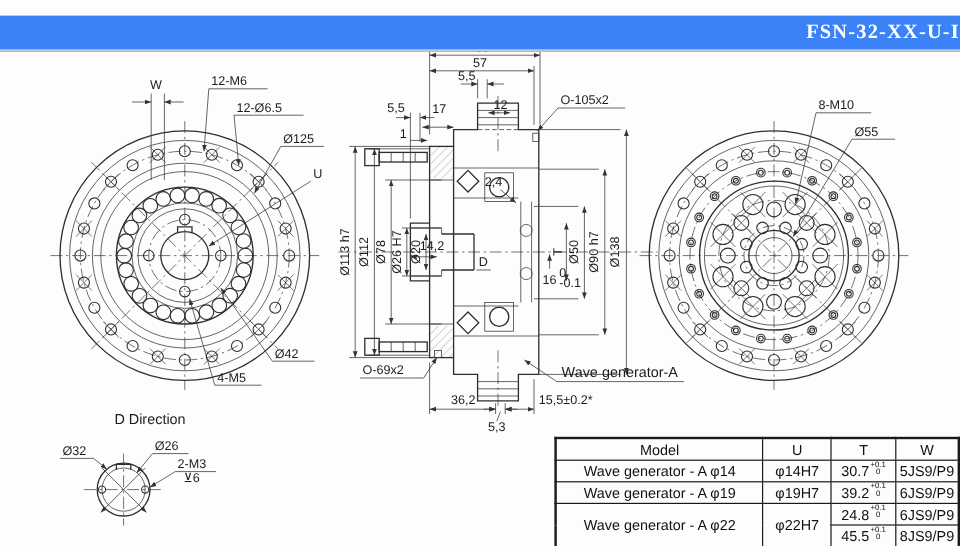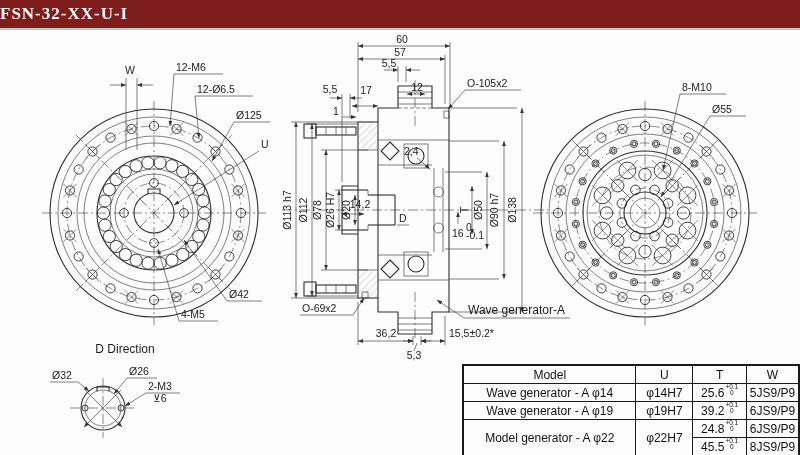--- a/index.html
+++ b/index.html
@@ -1,19 +1,19 @@
 <!DOCTYPE html>
 <html><head>
 <meta charset="utf-8">
 <style>
   html,body{margin:0;padding:0;background:#e8e8e8;}
   #page{position:relative;width:800px;height:455px;background:#fdfdfd;overflow:hidden;
         font-family:"Liberation Sans",sans-serif;}
-  #titlebar{position:absolute;left:0;top:0;width:800px;height:28px;background:#7f1d1d;
-        border-bottom:2px solid #b9c9d6;display:flex;align-items:center;justify-content:flex-start;}
+  #titlebar{position:absolute;left:0;top:13px;width:800px;height:28px;background:#3b82f6;
+        border-bottom:2px solid #b9c9d6;display:flex;align-items:center;justify-content:flex-end;}
   #titlebar span{color:#ffffff;font-family:"Liberation Serif",serif;font-weight:bold;
         font-size:17px;letter-spacing:1px;}
   svg{position:absolute;left:0;top:0;}
   svg text{font-family:"Liberation Sans",sans-serif;font-size:10.5px;fill:#1c1c1c;}
   text.big{font-size:12px;}
   .main{stroke:#2e2e2e;stroke-width:1.1;fill:none;}
   .thin{stroke:#3a3a3a;stroke-width:0.65;fill:none;}
   .dim{stroke:#3a3a3a;stroke-width:0.65;fill:none;}
   .cl{stroke:#3a3a3a;stroke-width:0.6;fill:none;stroke-dasharray:10 3 2 3;}
   .holes{stroke:#2e2e2e;stroke-width:0.9;fill:none;}
@@ -540,31 +540,31 @@
       <tbody>
           <tr>
         <th class="c-model">Model</th>
         <th class="c-u">U</th>
         <th class="c-t">T</th>
         <th class="c-w">W</th>
       </tr>
       <tr>
         <td>Wave generator - A φ14</td>
         <td>φ14H7</td>
-        <td class="tcell"><span>25.6</span><span class="tolstack"><i>+0.1</i><i>0</i></span></td>
+        <td class="tcell"><span>30.7</span><span class="tolstack"><i>+0.1</i><i>0</i></span></td>
         <td>5JS9/P9</td>
       </tr>
       <tr>
         <td>Wave generator - A φ19</td>
         <td>φ19H7</td>
         <td class="tcell"><span>39.2</span><span class="tolstack"><i>+0.1</i><i>0</i></span></td>
         <td>6JS9/P9</td>
       </tr>
       <tr>
-        <td rowspan="2">Model generator - A φ22</td>
+        <td rowspan="2">Wave generator - A φ22</td>
         <td rowspan="2">φ22H7</td>
         <td class="tcell"><span>24.8</span><span class="tolstack"><i>+0.1</i><i>0</i></span></td>
         <td>6JS9/P9</td>
       </tr>
       <tr>
         <td class="tcell"><span>45.5</span><span class="tolstack"><i>+0.1</i><i>0</i></span></td>
         <td>8JS9/P9</td>
       </tr>
     </tbody>
       </table>

